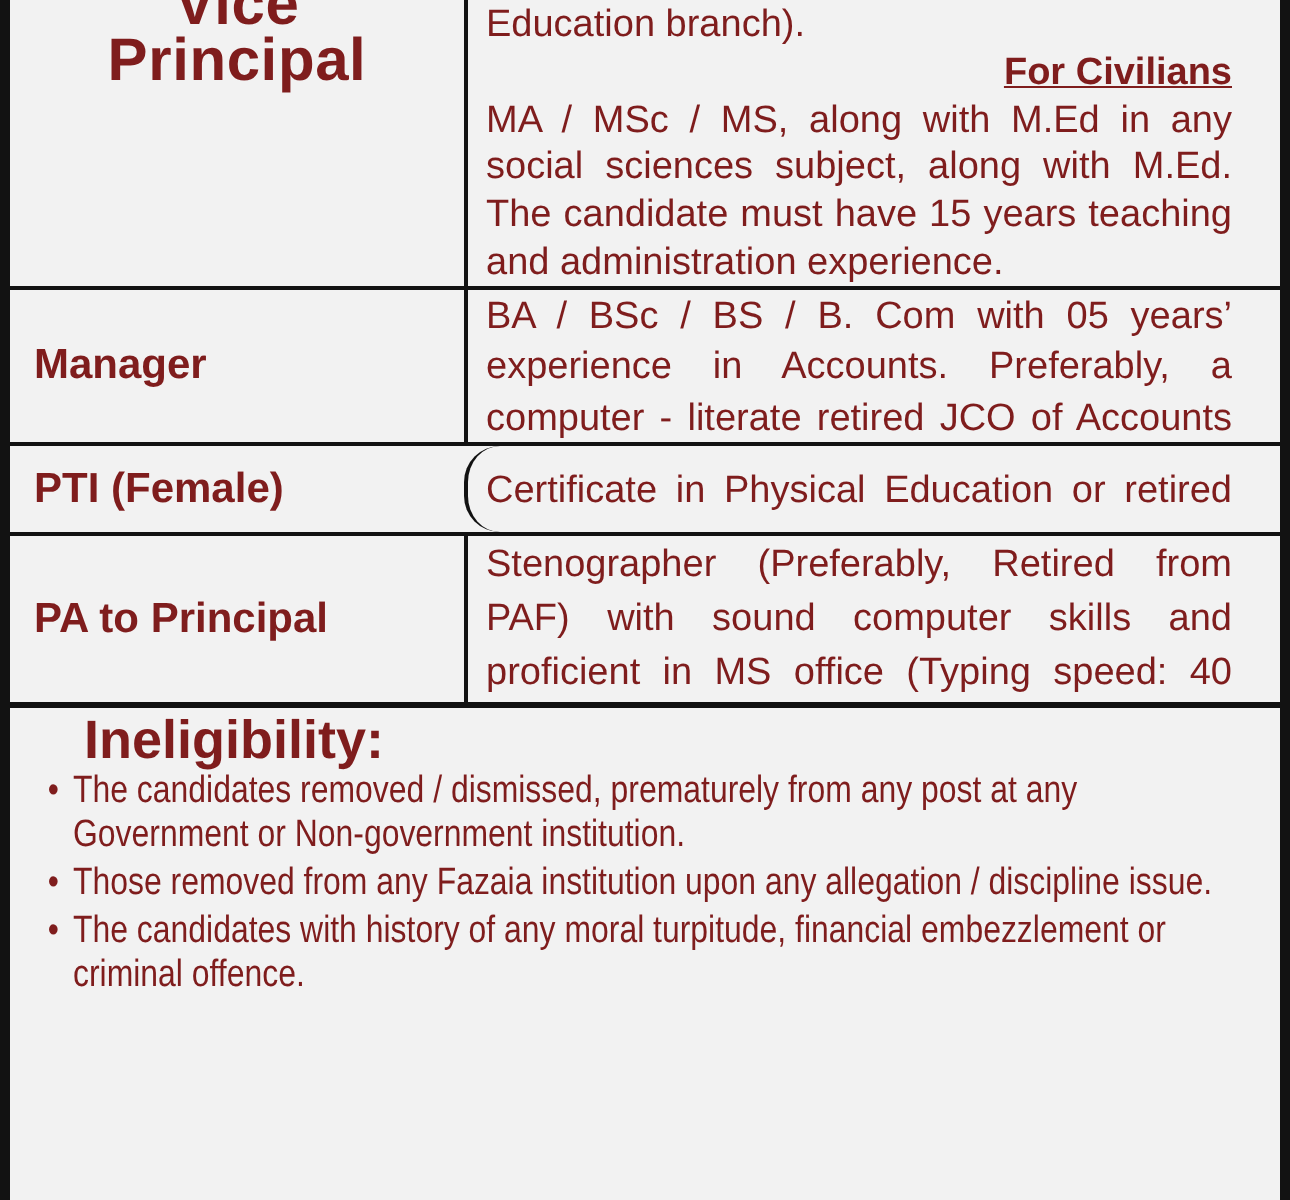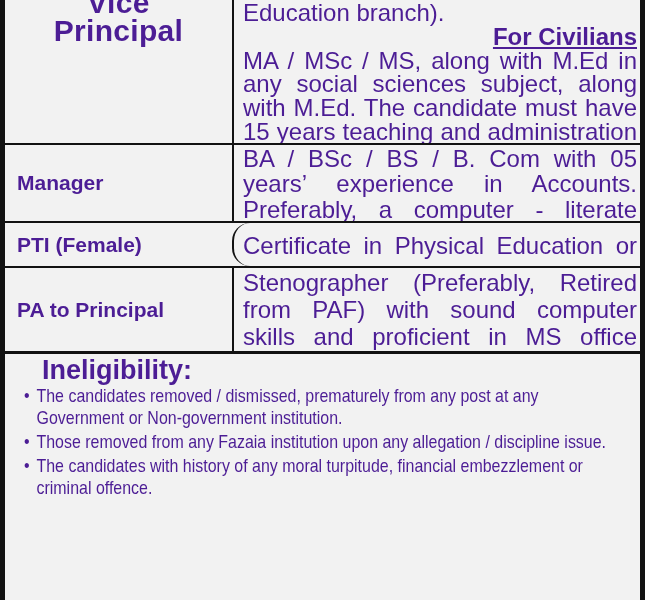--- a/index.html
+++ b/index.html
@@ -5,21 +5,21 @@
   html, body { margin: 0; padding: 0; background: #ffffff; }
   .page {
     position: relative;
     width: 645px; height: 600px;
     box-sizing: border-box;
     background: #f2f2f2;
     border-left: 5px solid #121212;
     border-right: 5px solid #121212;
     overflow: hidden;
     font-family: "Liberation Sans", "DejaVu Sans", sans-serif;
-    color: #4c1d95;
+    color: #7f1d1d;
   }
   
   .postable { border-bottom: 3px solid #121212; }
   .row { display: flex; box-sizing: border-box; border-bottom: 2px solid #121212; overflow: hidden; }
   .row.r1 { height: 145px; }
   .row.r2 { height: 85px;  }
   .row.r3 { height: 78px;  }
   .row.r4 { height: 45px;  }
   .row.r5 { height: 83px;  border-bottom: none; }
 
@@ -30,22 +30,22 @@
     display: flex; flex-direction: column; justify-content: center;
     overflow: hidden;
   }
   .pos.top { justify-content: flex-start; padding-top: 4px; }
   .pos.vp  { justify-content: flex-start; padding: 0; text-align: center; }
   .vp-text { margin-top: -11px; font-size: 30px; line-height: 28px; font-weight: 700; letter-spacing: 0.3px; }
 
   .req {
     flex: 1 1 auto; box-sizing: border-box;
     border-left: 2px solid #121212;
-    padding: 1px 3px 0 9px;
-    font-size: 24px;
+    padding: 1px 24px 0 9px;
+    font-size: 19px;
     overflow: hidden;
   }
   .r1 .req { line-height: 23.8px; }
   .r2 .req { line-height: 27px;   }
   .r3 .req { line-height: 25.3px; }
   .r4 .req { line-height: 37px; padding-top: 4px; border-radius: 18px; }
   .r5 .req { line-height: 27px;   }
 
   .req-heading { font-weight: 700; text-decoration: underline; text-align: right; }
   .req-body { text-align: justify; }

